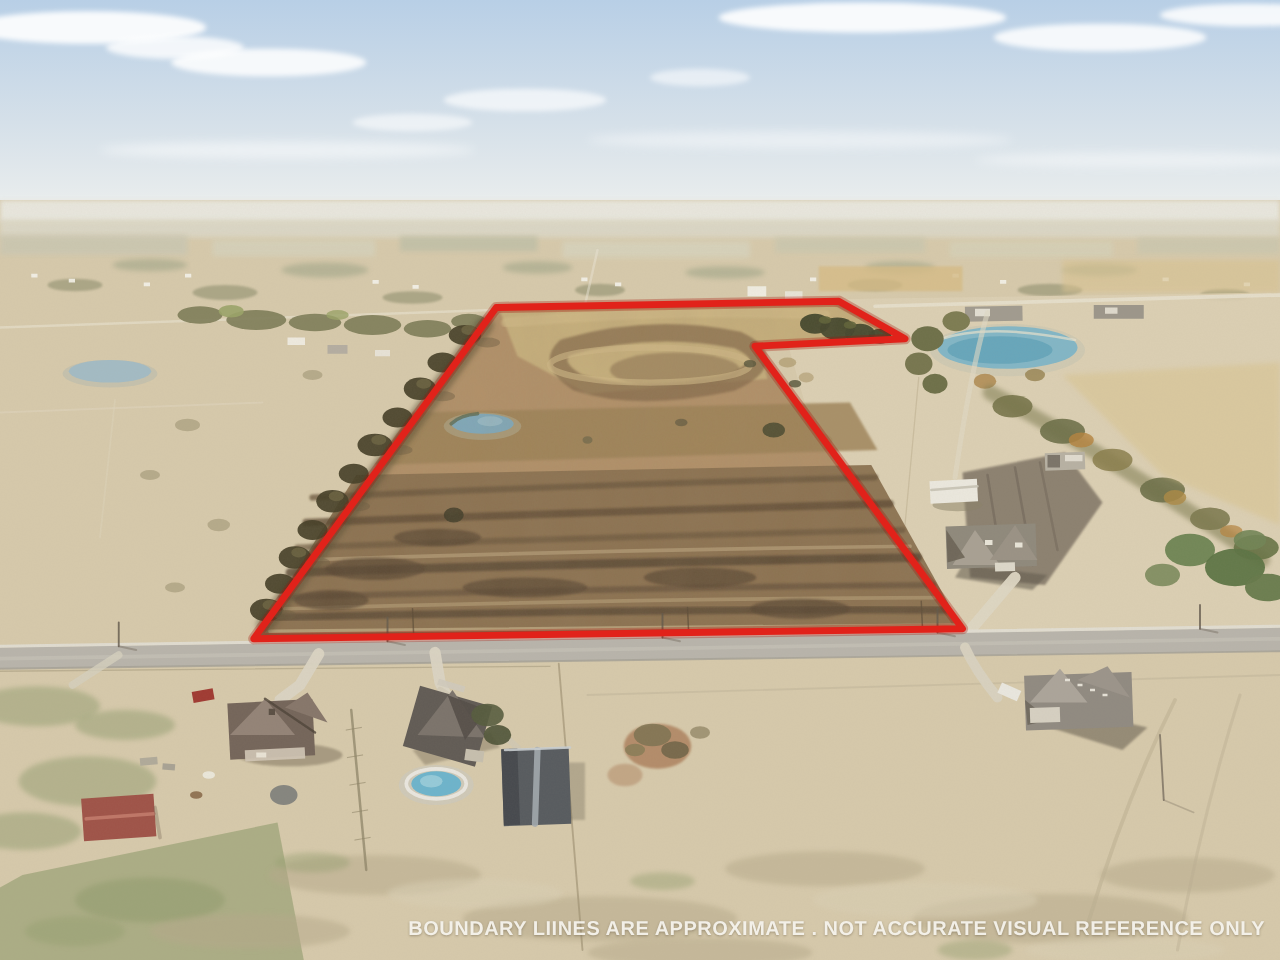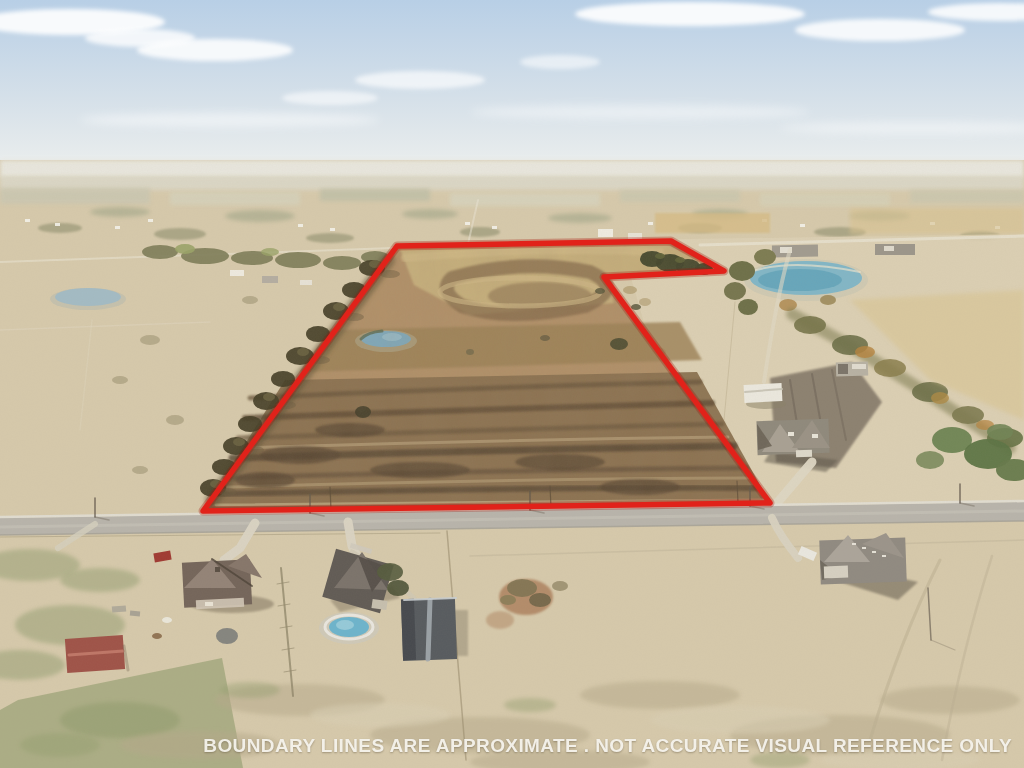--- a/index.html
+++ b/index.html
@@ -1,21 +1,21 @@
 <!DOCTYPE html>
 <html><head>
 <meta charset="utf-8">
 <style>
   html,body{margin:0;padding:0;background:#222;}
   .stage{position:relative;width:1024px;height:768px;overflow:hidden;background:#d6c9ab;}
   .stage svg{position:absolute;left:0;top:0;display:block;}
   .disclaimer{
     position:absolute;top:735px;right:12px;
     font-family:"Liberation Sans","DejaVu Sans",sans-serif;
-    font-weight:700;font-size:19px;letter-spacing:0.4px;
+    font-weight:700;font-size:16px;letter-spacing:0.4px;
     color:#f6f4ee;opacity:0.92;white-space:nowrap;
     text-shadow:0 1px 2px rgba(95,84,62,0.5);
   }
 </style>
 </head>
 <body>
 
 <div class="stage">
   <svg id="photo" viewBox="0 0 1024 768" width="1024" height="768">
     <defs>

